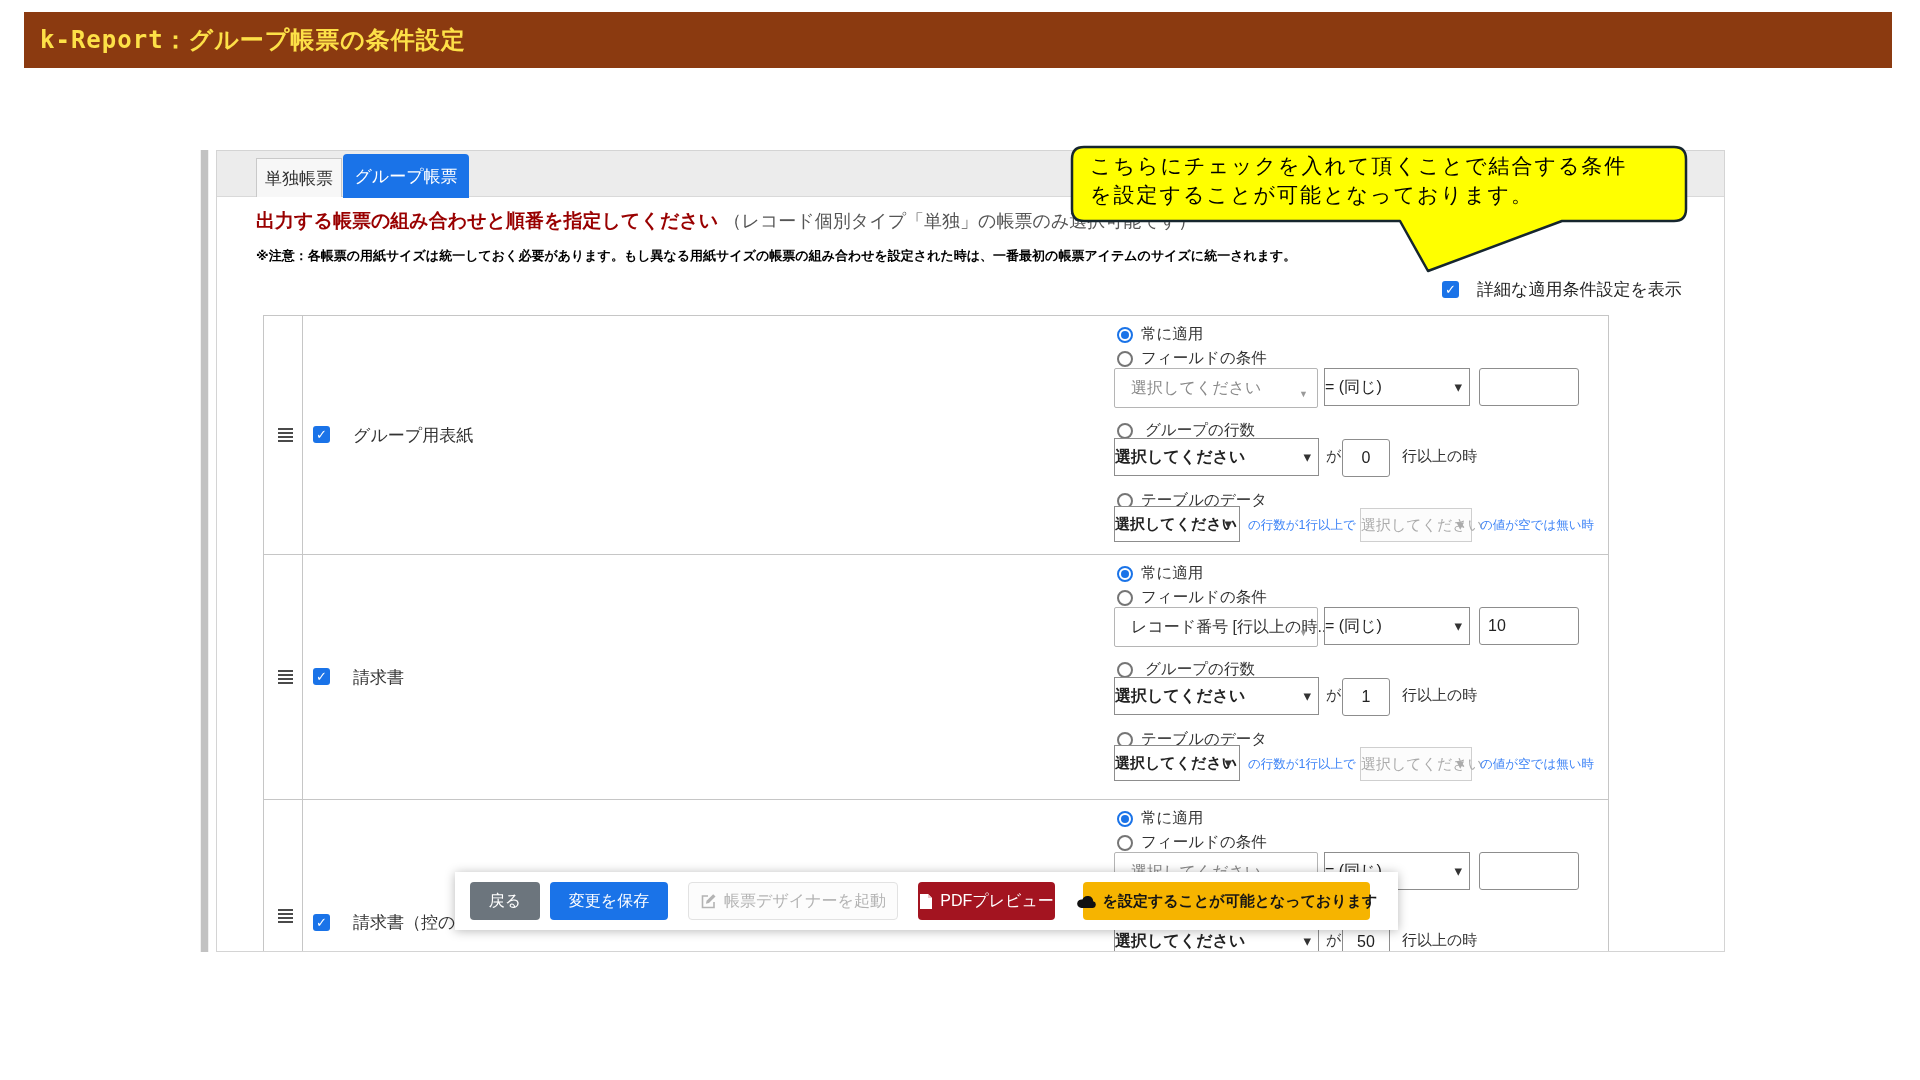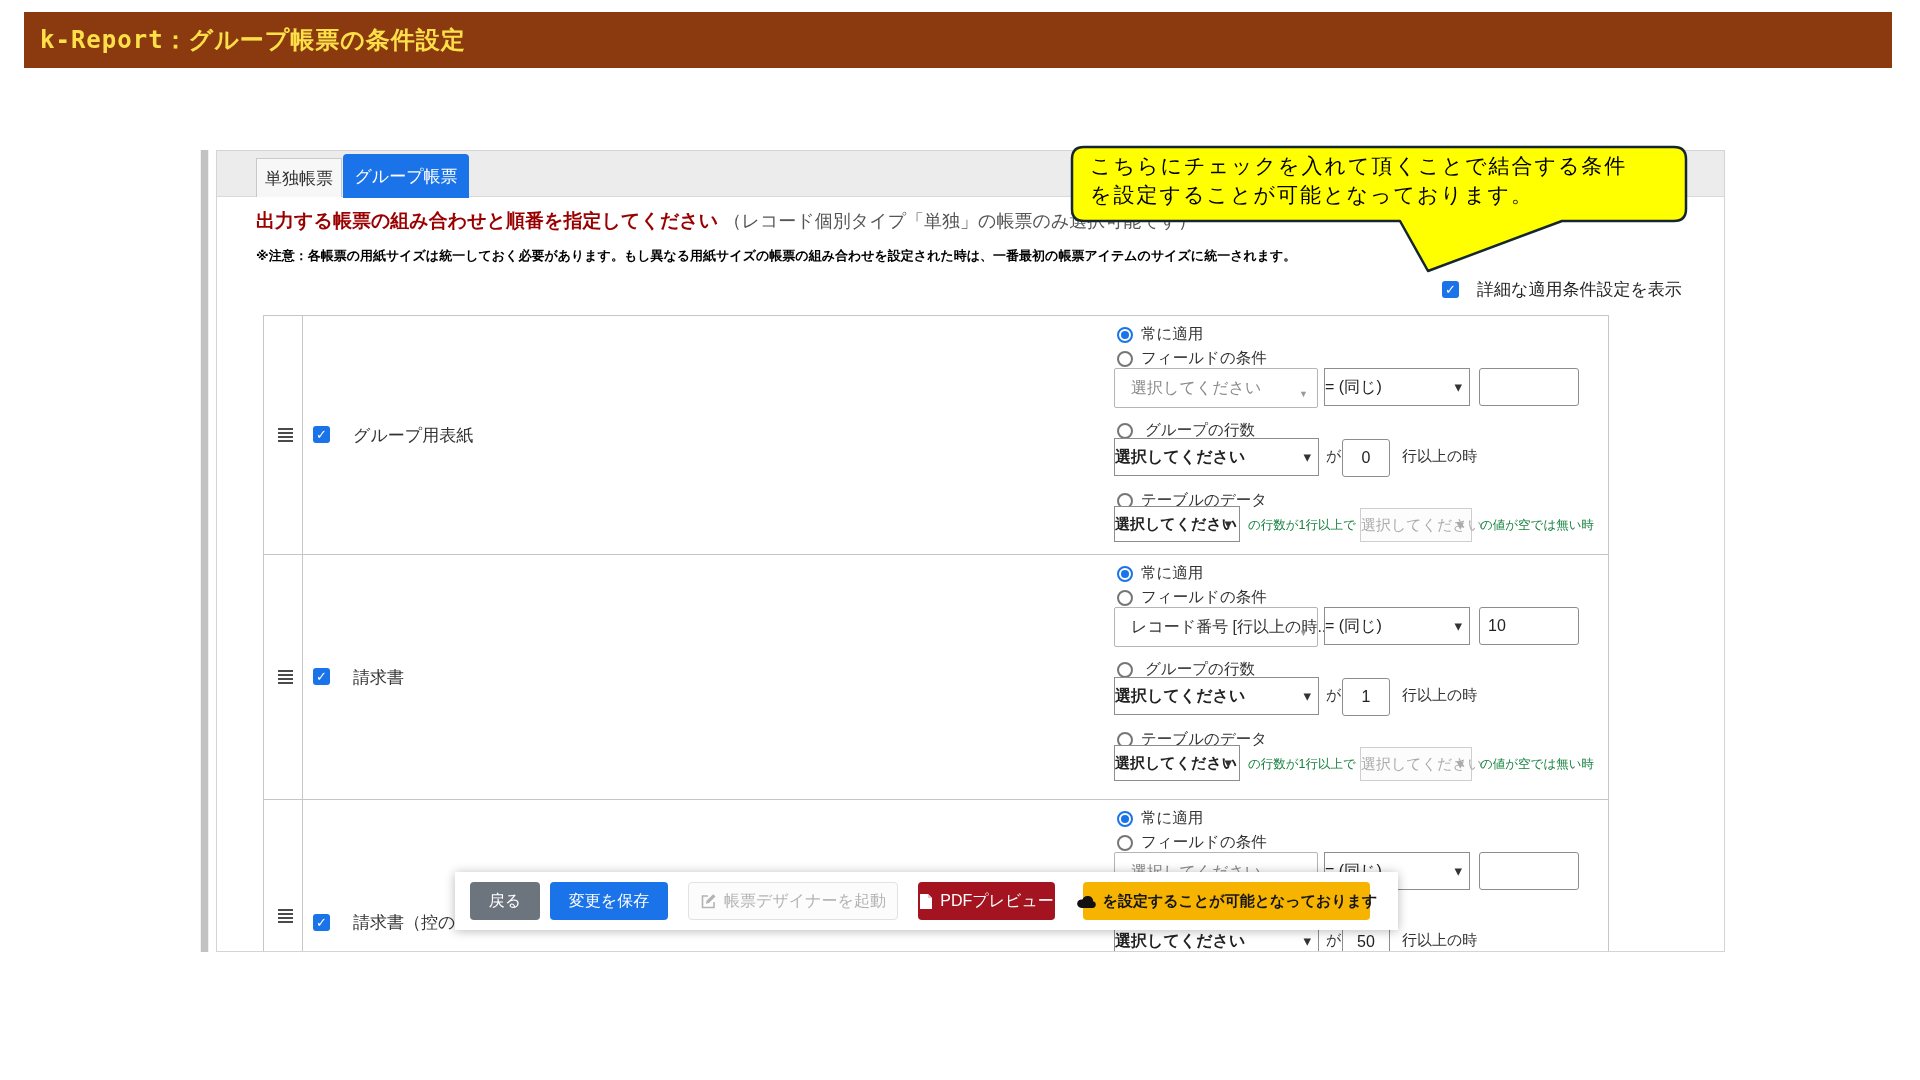--- a/index.html
+++ b/index.html
@@ -76,21 +76,21 @@
   .combo.muted { color:#8a8a8a; }
   .combo .ctri { position:absolute; right:9px; top:6px; font-size:9px; color:#999; }
   
   .nsel { height:38px; border:1px solid #8d8d8d; border-radius:0; line-height:36px;
           font-size:16px; color:#222; cursor:pointer; }
   .nsel .chev { position:absolute; right:7px; top:0; font-size:15px; color:#333; }
   .nsel.disabled { border-color:#cfcfcf; color:#ababab; background:#fcfcfc; cursor:default; }
   .nsel.disabled .chev { color:#ababab; }
   .tin { position:absolute; height:38px; border:1px solid #8d8d8d; border-radius:3px;
          font-size:16px; color:#222; padding:0 8px; background:#fff; outline:none; }
-  .stext { position:absolute; font-size:12.5px; color:#15803d; white-space:nowrap; }
+  .stext { position:absolute; font-size:12.5px; color:#3b82f6; white-space:nowrap; }
   .mtext { position:absolute; font-size:15px; color:#333; white-space:nowrap; }
 
   .lineC { top:52px; }  .lineE { top:122px; } .lineG { top:190px; }
   .lineC .combo { position:absolute; top:0; }
   .opsel  { position:absolute; left:1060px; top:0; width:146px; }
   .valin  { left:1215px; top:0; width:100px; }
   .gsel   { position:absolute; left:850px; top:0; width:205px; font-weight:bold; }
   .ga     { left:1062px; top:9px; }
   .numin  { left:1078px; top:1px; width:48px; text-align:center; }
   .gyo    { left:1138px; top:9px; }

